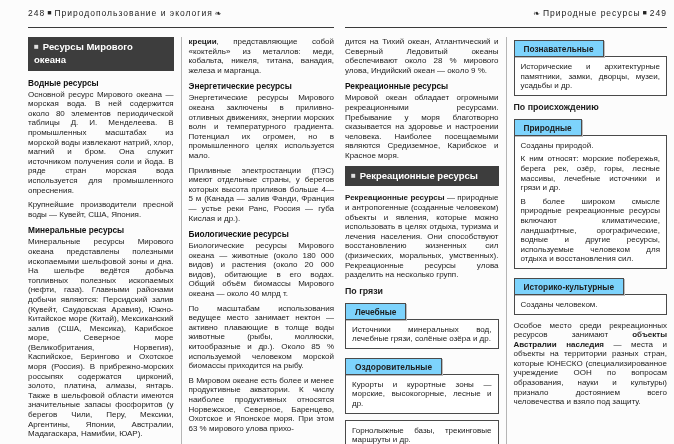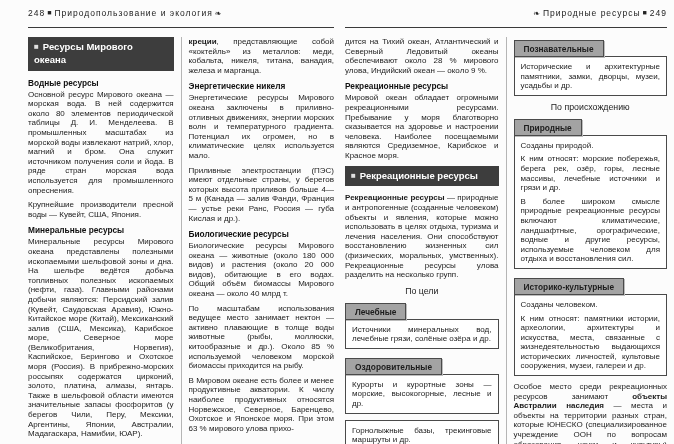--- a/index.html
+++ b/index.html
@@ -15,23 +15,23 @@
   .rh-sq{font-size:7px;position:relative;top:-1px;padding:0 2px;}
   .rh-floral{font-size:8px;padding:0 2px;}
   .cols{display:flex;align-items:stretch;}
   .col{flex:1 1 0;min-width:0;}
   .vrule{width:1px;background:#b5b5b5;margin:0 7px;}
   .section-box{background:#3d3d3d;color:#fff;font-weight:bold;font-size:9.5px;
                padding:4px 6px;line-height:1.35;margin-bottom:7px;}
   .section-box .bullet{color:#e0e0e0;font-size:8px;margin-right:4px;position:relative;top:-1px;}
   h4{font-size:8.3px;margin:6px 0 2px;color:#111;}
   p.para{font-size:8px;line-height:9.6px;text-align:justify;margin:0 0 5px;}
-  .group-head{font-size:8.8px;font-weight:normal;margin:6px 0 4px;text-align:center;}
+  .group-head{font-size:8.8px;font-weight:bold;margin:6px 0 4px;}
   .tabbox{margin:0 0 6px;}
-  .tab{display:inline-block;position:relative;z-index:1;top:1px;background:#a3a3a3;
+  .tab{display:inline-block;position:relative;z-index:1;top:1px;background:#7dd3fc;
        border:1px solid #4a4a4a;font-weight:bold;font-size:8.3px;padding:3px 9px 2px;
        box-shadow:1px 1px 0 #bdbdbd;}
   .tabcontent{border:1px solid #4a4a4a;background:#fff;padding:5px 6px 4px;}
   .tabcontent p.para{margin:0 0 4px;}
   .tabcontent p.para:last-child{margin-bottom:0;}
 </style>
 </head>
 <body>
 
 <div class="frame">
@@ -44,41 +44,41 @@
         <h4>Водные ресурсы</h4>
         <p class="para">Основной ресурс Мирового океана — морская вода. В ней содержится около 80 элементов периодической таблицы Д. И. Менделеева. В промышленных масштабах из морской воды извлекают натрий, хлор, магний и бром. Она служит источником получения соли и йода. В ряде стран морская вода используется для промышленного опреснения.</p>
         <p class="para">Крупнейшие производители пресной воды — Кувейт, США, Япония.</p>
         <h4>Минеральные ресурсы</h4>
         <p class="para">Минеральные ресурсы Мирового океана представлены полезными ископаемыми шельфовой зоны и дна. На шельфе ведётся добыча топливных полезных ископаемых (нефти, газа). Главными районами добычи являются: Персидский залив (Кувейт, Саудовская Аравия), Южно-Китайское море (Китай), Мексиканский залив (США, Мексика), Карибское море, Северное море (Великобритания, Норвегия), Каспийское, Берингово и Охотское моря (Россия). В прибрежно-морских россыпях содержатся цирконий, золото, платина, алмазы, янтарь. Также в шельфовой области имеются значительные запасы фосфоритов (у берегов Чили, Перу, Мексики, Аргентины, Японии, Австралии, Мадагаскара, Намибии, ЮАР).</p>
         <p class="para"><span>Главное богатство океанического дна — </span></p>
       </div>
       <div class="vrule"></div>
       <div class="col">
         <p class="para"><b>креции</b><span>, представляющие собой «коктейль» из металлов: меди, кобальта, никеля, титана, ванадия, железа и марганца.</span></p>
-        <h4>Энергетические никеля</h4>
-        <p class="para">Энергетические ресурсы Мирового океана заключены в приливно-отливных движениях, энергии морских волн и температурного градиента. Потенциал их огромен, но в климатические целях используется мало.</p>
+        <h4>Энергетические ресурсы</h4>
+        <p class="para">Энергетические ресурсы Мирового океана заключены в приливно-отливных движениях, энергии морских волн и температурного градиента. Потенциал их огромен, но в промышленного целях используется мало.</p>
         <p class="para">Приливные электростанции (ПЭС) имеют отдельные страны, у берегов которых высота приливов больше 4—5 м (Канада — залив Фанди, Франция — устье реки Ранс, Россия — губа Кислая и др.).</p>
         <h4>Биологические ресурсы</h4>
         <p class="para">Биологические ресурсы Мирового океана — животные (около 180 000 видов) и растения (около 20 000 видов), обитающие в его водах. Общий объём биомассы Мирового океана — около 40 млрд т.</p>
         <p class="para">По масштабам использования ведущее место занимает нектон — активно плавающие в толще воды животные (рыбы, моллюски, китообразные и др.). Около 85 % используемой человеком морской биомассы приходится на рыбу.</p>
         <p class="para">В Мировом океане есть более и менее продуктивные акватории. К числу наиболее продуктивных относятся Норвежское, Северное, Баренцево, Охотское и Японское моря. При этом 63 % мирового улова прихо-</p>
       </div>
     </div>
   </div>
 
   <div class="page page-right">
     <div class="running-head rh-right"><span class="rh-floral">❧</span><span>Природные  ресурсы</span><span class="rh-sq">■</span><span>249</span></div>
     <div class="cols">
       <div class="col">
         <p class="para">дится на Тихий океан, Атлантический и Северный Ледовитый океаны обеспечивают около 28 % мирового улова, Индийский океан — около 9 %.</p>
         <h4>Рекреационные ресурсы</h4>
         <p class="para">Мировой океан обладает огромными рекреационными ресурсами. Пребывание у моря благотворно сказывается на здоровье и настроении человека. Наиболее посещаемыми являются Средиземное, Карибское и Красное моря.</p>
         <div class="section-box"><span class="bullet">■</span><span>Рекреационные ресурсы</span></div>
         <p class="para"><b>Рекреационные ресурсы</b><span> — природные и антропогенные (созданные человеком) объекты и явления, которые можно использовать в целях отдыха, туризма и лечения населения. Они способствуют восстановлению жизненных сил (физических, моральных, умственных). Рекреационные ресурсы улова разделить на несколько групп.</span></p>
-        <div class="group-head">По цели</div>
+        <div class="group-head">По грязи</div>
         <div class="tabbox">
           <div class="tab">Лечебные</div>
           <div class="tabcontent">
               <p class="para">Источники минеральных вод, лечебные грязи, солёные озёра и др.</p>
             </div>
         </div>
         <div class="tabbox">
           <div class="tab">Оздоровительные</div>
           <div class="tabcontent">
               <p class="para">Курорты и курортные зоны — морские, высокогорные, лесные и др.</p>
@@ -104,21 +104,20 @@
           <div class="tabcontent">
             <p class="para">Созданы природой.</p>
             <p class="para">К ним относят: морские побережья, берега рек, озёр, горы, лесные массивы, лечебные источники и грязи и др.</p>
             <p class="para">В более широком смысле природные рекреационные ресурсы включают климатические, ландшафтные, орографические, водные и другие ресурсы, используемые человеком для отдыха и восстановления сил.</p>
           </div>
         </div>
         <div class="tabbox">
           <div class="tab">Историко-культурные</div>
           <div class="tabcontent">
             <p class="para">Созданы человеком.</p>
-            <p class="para">К ним относят: памятники истории, археологии, архитектуры и искусства, места, связанные с жизнедеятельностью выдающихся исторических личностей, культовые сооружения, музеи, галереи и др.</p>
           </div>
         </div>
         <p class="para"><span>Особое место среди рекреационных ресурсов занимают </span><b>объекты Австралии наследия</b><span> — места и объекты на территории разных стран, которые ЮНЕСКО (специализированное учреждение ООН по вопросам образования, науки и культуры) признало достоянием всего человечества и взяло под защиту.</span></p>
 
       </div>
     </div>
   </div>
 
 </div>
 

